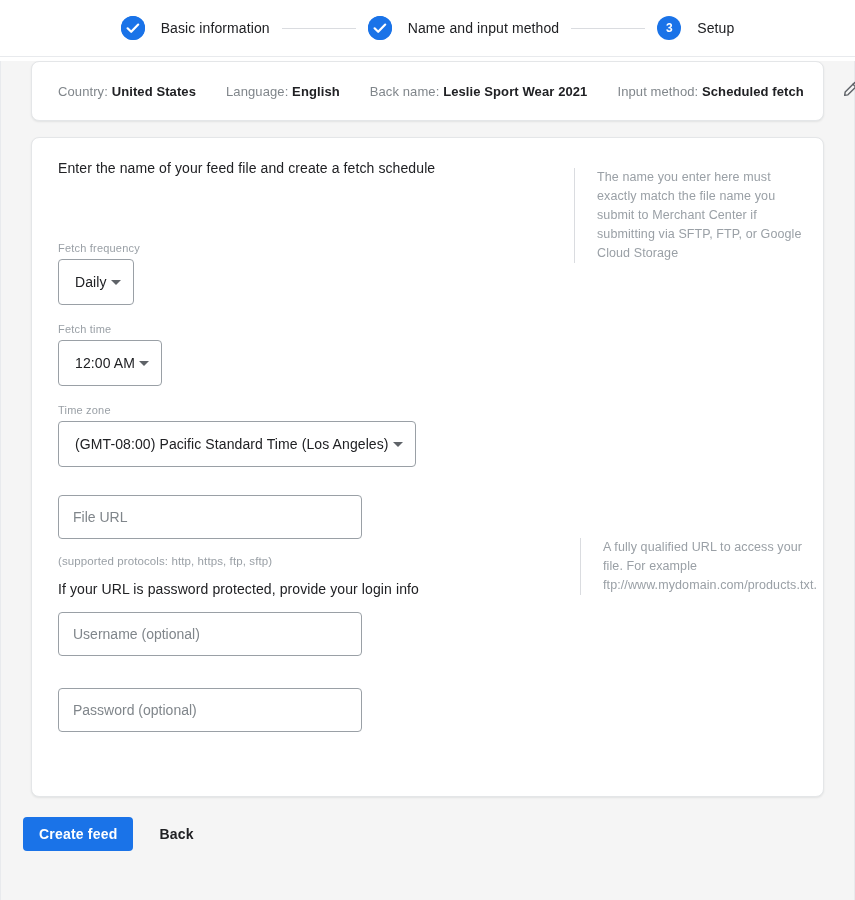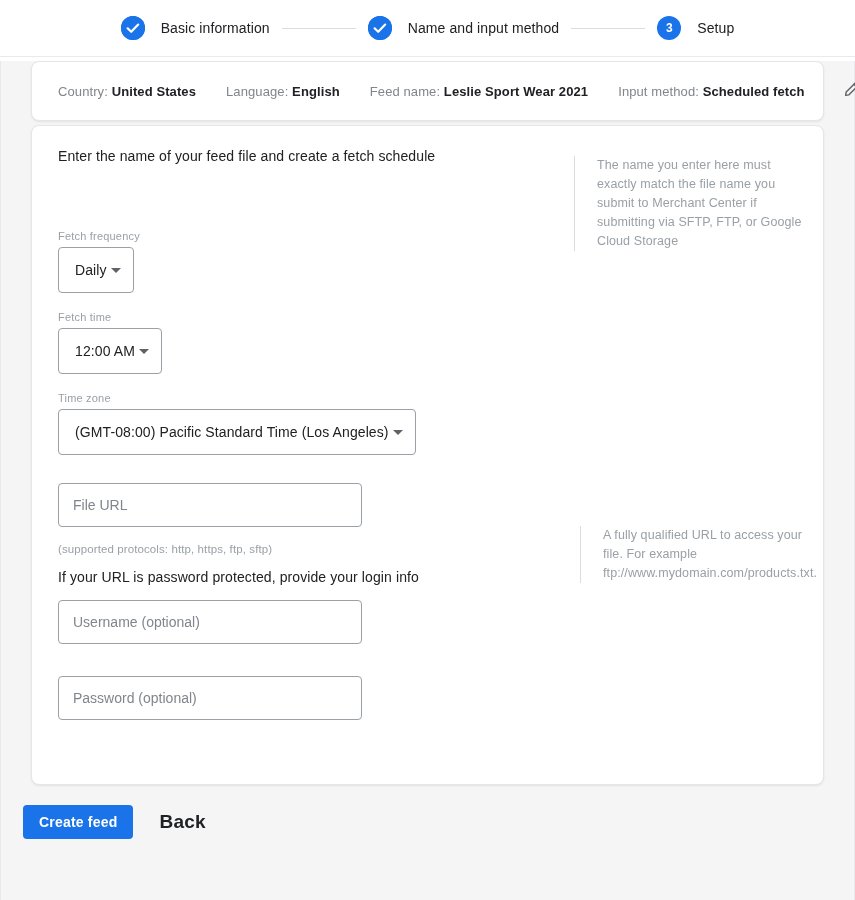--- a/index.html
+++ b/index.html
@@ -123,21 +123,21 @@
     display: flex;
     align-items: center;
     justify-content: center;
     border-radius: 50%;
     flex: none;
     cursor: pointer;
   }
 
   
   .form-card {
-    margin-top: 4px;
+    margin-top: 16px;
     padding: 22px 27px 26px 26px;
     display: flex;
     min-height: 660px;
     box-sizing: border-box;
   }
   .form-left { width: 512px; flex: none; position: relative; }
   .form-right { flex: 1; position: relative; }
 
   .section-title {
     font-size: 14px;
@@ -239,21 +239,21 @@
     padding: 0 16px;
     height: 34px;
     line-height: 34px;
     cursor: pointer;
     font-family: "Liberation Sans", sans-serif;
     letter-spacing: .2px;
   }
   .btn-text {
     background: transparent;
     color: #202124;
-    font-size: 19px;
+    font-size: 14px;
     font-weight: 700;
     border: none;
     padding: 0 14px;
     height: 34px;
     line-height: 34px;
     cursor: pointer;
     font-family: "Liberation Sans", sans-serif;
     letter-spacing: .2px;
   }
 </style>
@@ -306,21 +306,21 @@
           <span class="lbl">Country:</span>
           <span class="val">United States</span>
         </div>
 
         <div class="summary-item">
           <span class="lbl">Language:</span>
           <span class="val">English</span>
         </div>
 
         <div class="summary-item">
-          <span class="lbl">Feed name:</span>
+          <span class="lbl">Back name:</span>
           <span class="val">Leslie Sport Wear 2021</span>
         </div>
 
         <div class="summary-item">
           <span class="lbl">Input method:</span>
           <span class="val">Scheduled fetch</span>
         </div>
 
       </div>
 

